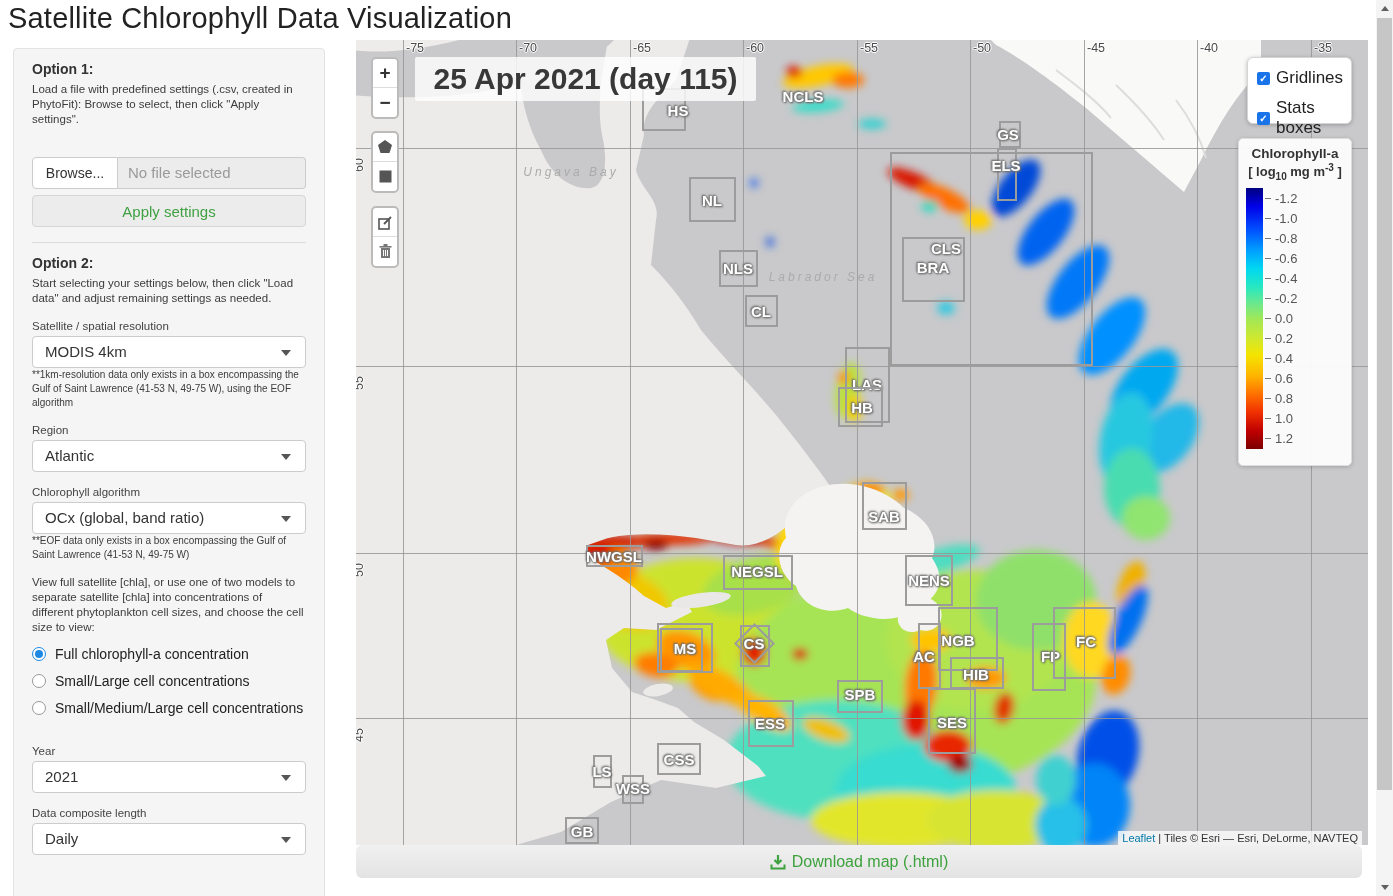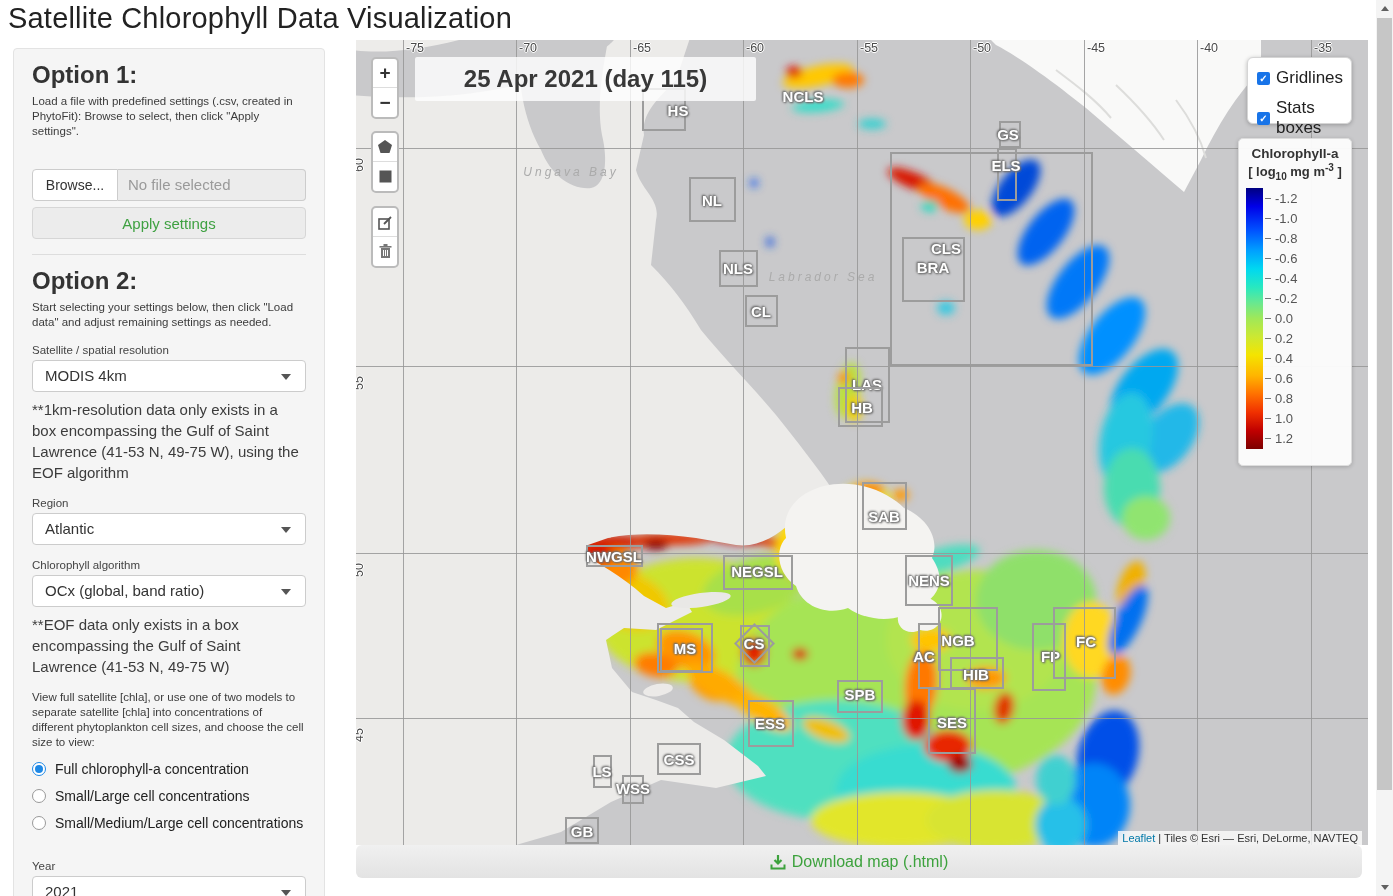--- a/index.html
+++ b/index.html
@@ -6,36 +6,36 @@
   html,body { width:1393px; height:896px; overflow:hidden; background:#fff;
     font-family:"Liberation Sans", sans-serif; }
 
   
   .page-title { position:absolute; left:8px; top:2px; font-size:29px; font-weight:400;
     color:#222; letter-spacing:.2px; }
 
   
   .sidebar { position:absolute; left:13px; top:48px; width:312px; height:880px;
     background:#f5f5f5; border:1px solid #e3e3e3; border-radius:4px; padding:10px 18px; }
-  .opt-heading { font-size:24px; font-weight:bold; color:#333; margin-top:2px; }
+  .opt-heading { font-size:14px; font-weight:bold; color:#333; margin-top:2px; }
   .opt-desc { font-size:11.5px; color:#3c3c3c; line-height:15px; margin-top:5px; }
   .file-row { display:flex; margin-top:30px; height:32px; }
   .browse-btn { width:86px; background:#fff; border:1px solid #ccc; border-radius:4px 0 0 4px;
     font-size:14px; color:#333; cursor:pointer; }
   .file-box { flex:1; background:#ececec; border:1px solid #ccc; border-left:none;
     border-radius:0 4px 4px 0; font-size:15px; color:#9a9a9a; line-height:30px; padding-left:10px; }
   .apply-btn { width:100%; height:32px; margin-top:6px; background:#ececec; border:1px solid #d6d6d6;
     border-radius:4px; font-size:15px; color:#3fa142; cursor:pointer; }
   hr.div { border:none; border-top:1px solid #ddd; margin:15px 0 12px 0; }
   .field-label { font-size:11.5px; color:#444; margin-top:14px; }
   .select { position:relative; margin-top:4px; height:32px; background:#fff; border:1px solid #ccc;
     border-radius:4px; font-size:15px; color:#333; line-height:30px; padding-left:12px; cursor:pointer; }
   .select .caret { position:absolute; right:14px; top:13px; width:0; height:0;
     border-left:5px solid transparent; border-right:5px solid transparent; border-top:6px solid #555; }
-  .note { font-size:15px; color:#3c3c3c; line-height:21px; margin-top:7px; }
+  .note { font-size:10px; color:#3c3c3c; line-height:14px; }
   .cell-desc { font-size:11.5px; color:#3c3c3c; line-height:15px; margin-top:13px; }
   .radio-row { display:flex; align-items:center; margin-top:11px; cursor:pointer; }
   .radio-dot { width:14px; height:14px; border-radius:50%; border:1px solid #999; background:#fff;
     margin-right:9px; position:relative; flex:0 0 14px; }
   .radio-row.sel .radio-dot { border-color:#1e88e5; }
   .radio-row.sel .radio-dot::after { content:""; position:absolute; left:2px; top:2px; width:8px;
     height:8px; border-radius:50%; background:#1e88e5; }
   .radio-label { font-size:14px; color:#222; }
   sub { font-size:10px; } sup { font-size:10px; }
 
@@ -52,21 +52,21 @@
   .place-label { position:absolute; font-style:italic; font-size:12px; color:#ababab;
     letter-spacing:3px; white-space:nowrap; transform:translate(-50%,-50%); }
   .stat-box { position:absolute; border:2px solid #9c9c9c; }
   .stat-box.diamond { transform:rotate(45deg); }
   .stat-label { position:absolute; transform:translate(-50%,-50%); font-size:15px; font-weight:bold;
     color:#fff; white-space:nowrap;
     text-shadow:0 0 2px #777,0 0 3px #777,1px 1px 2px #666,-1px -1px 2px #666; }
 
   .map-title { position:absolute; left:59px; top:17px; width:341px; height:44px;
     background:rgba(255,255,255,.8); border-radius:2px; text-align:center; line-height:44px;
-    font-size:24px; font-weight:bold; color:#383838; }
+    font-size:30px; font-weight:bold; color:#383838; }
 
   .ctrl-group { position:absolute; left:15px; width:28px; background:#fff; border:2px solid #bbb;
     border-radius:5px; }
   .ctrl-btn { width:24px; height:29px; display:flex; align-items:center; justify-content:center;
     font-size:19px; font-weight:bold; color:#333; cursor:pointer; border-bottom:1px solid #ddd; }
   .ctrl-btn:last-child { border-bottom:none; }
 
   .layers-panel { position:absolute; left:891px; top:17px; width:105px; height:67px; background:#fff;
     border:1px solid #d5d5d5; border-radius:6px; box-shadow:0 1px 4px rgba(0,0,0,.25); padding:10px 9px; }
   .chk-row { display:flex; align-items:center; margin-bottom:10px; cursor:pointer; }

